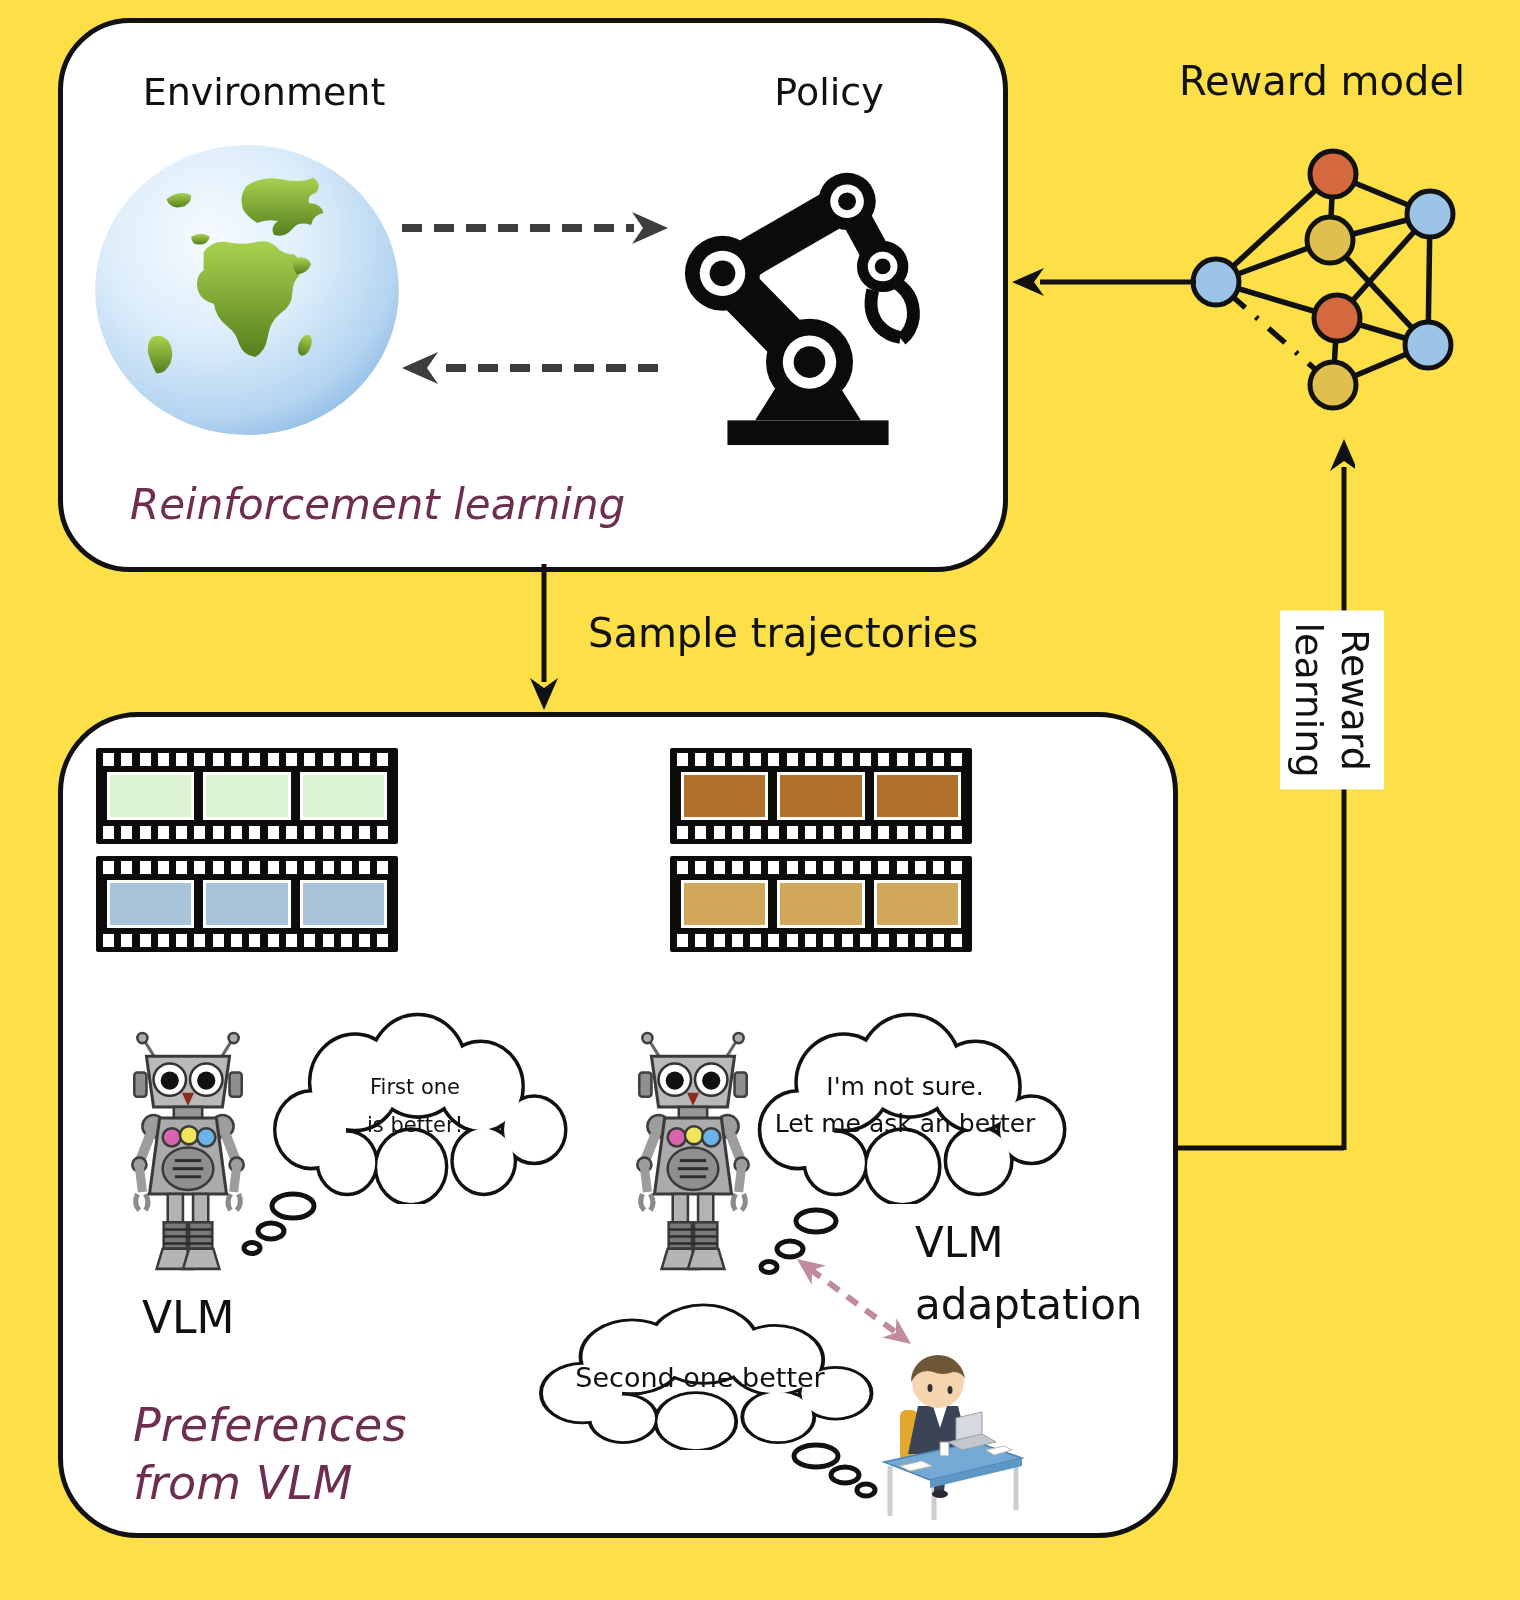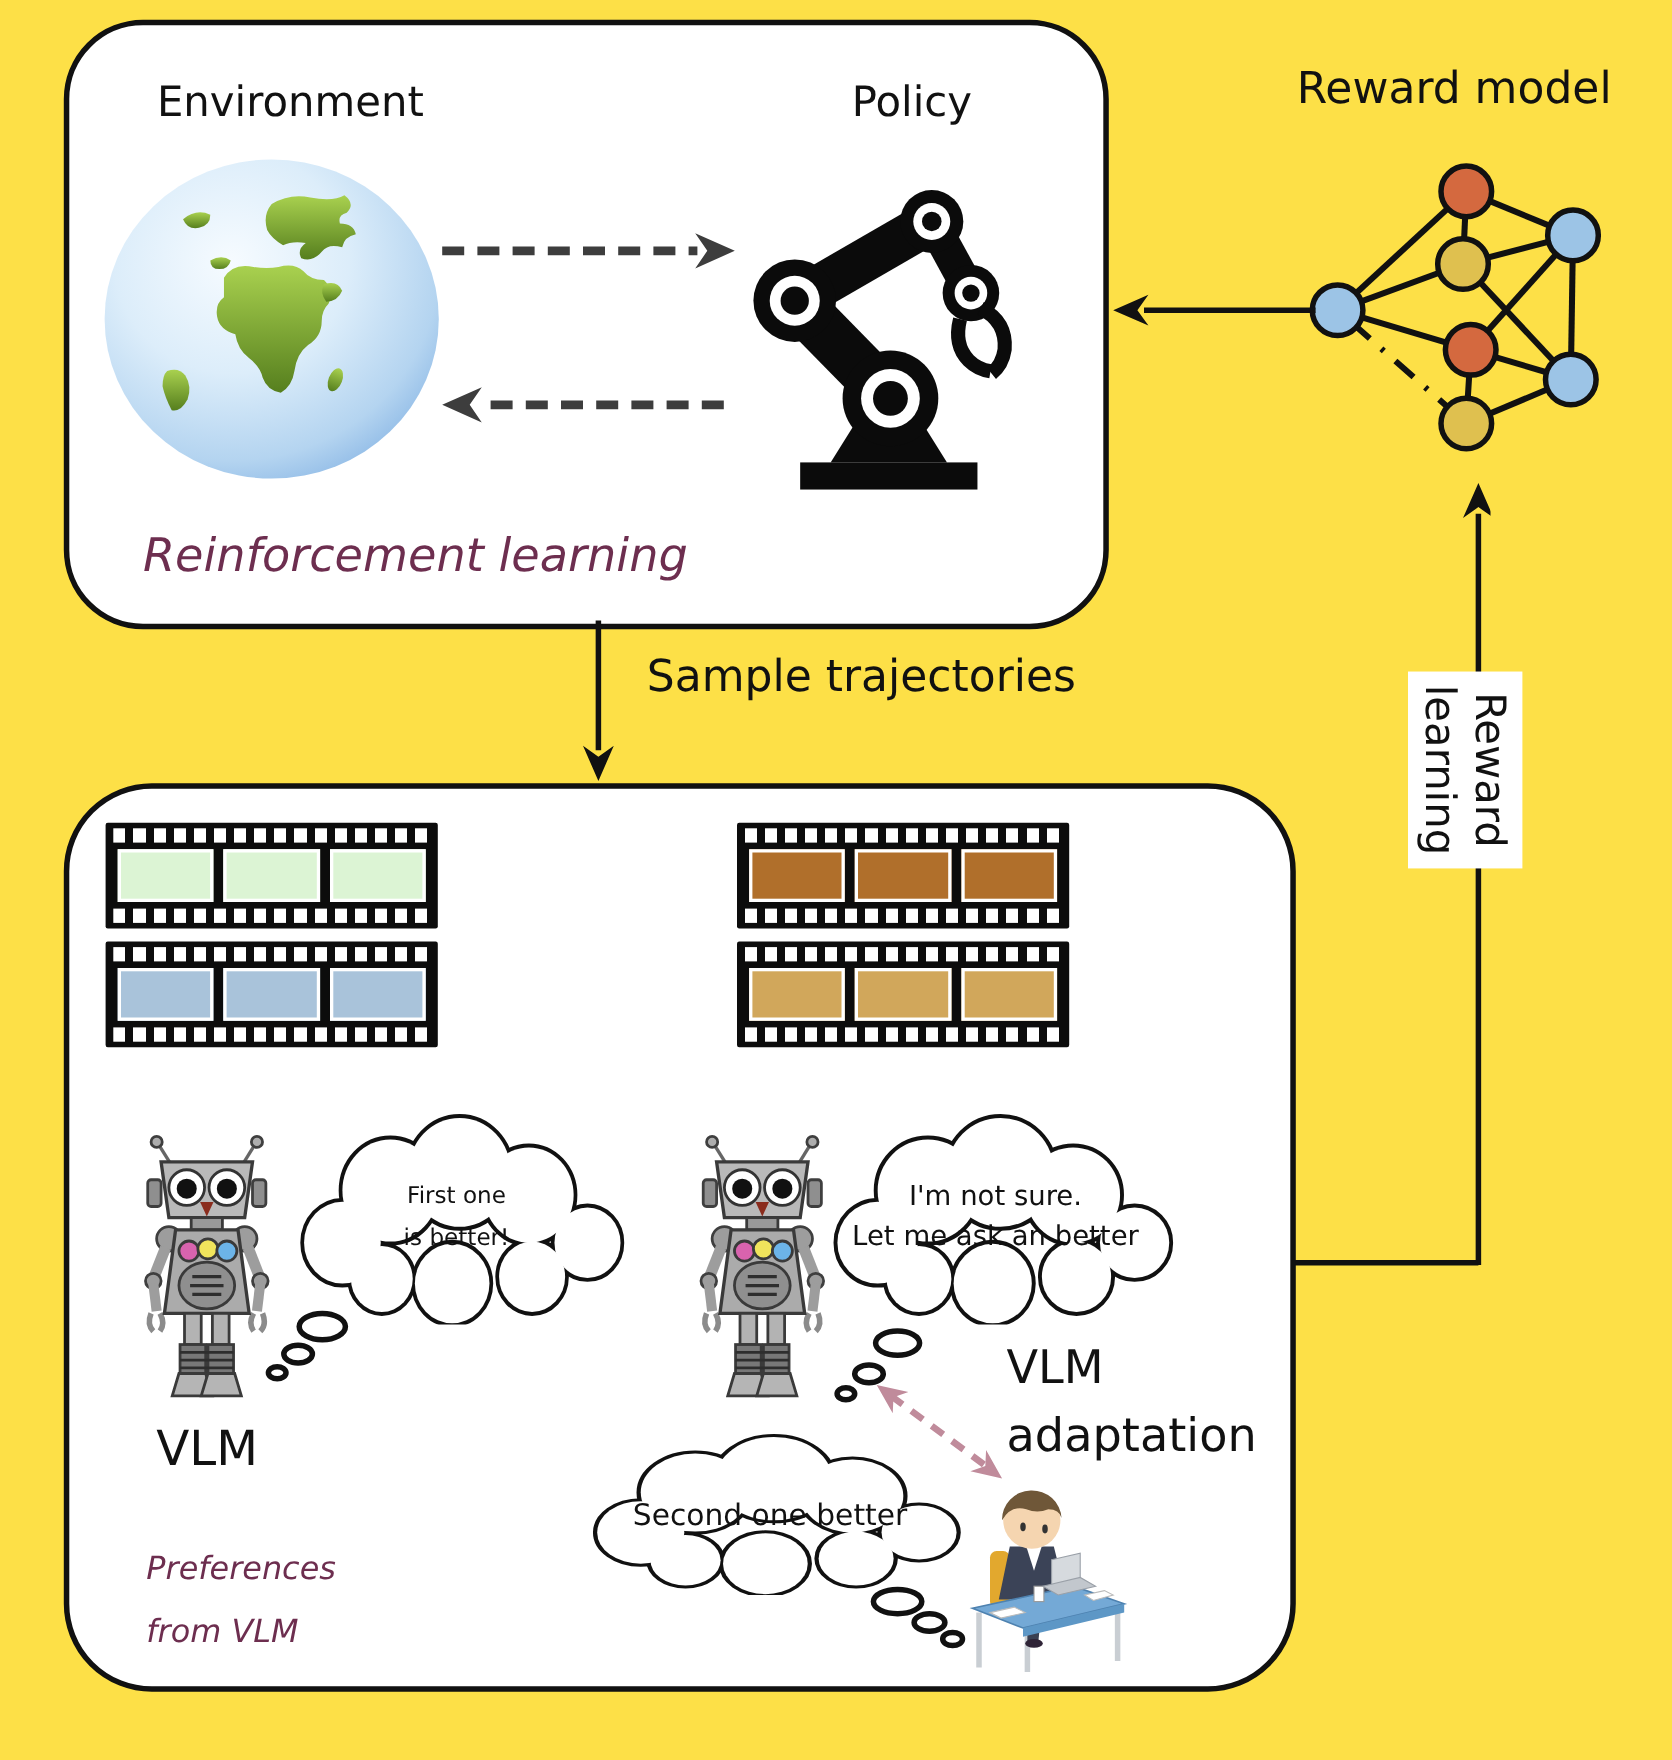--- a/index.html
+++ b/index.html
@@ -239,21 +239,21 @@
       <polygon points="0,0 -32,-14 -22,0 -32,14" fill="#111"></polygon>
     </g>
   </svg>
 
   <svg class="abs" style="left:520px;top:562px;width:48px;height:152px;" viewBox="0 0 48 152">
     <line x1="24" y1="2" x2="24" y2="120" stroke="#111" stroke-width="5"></line>
     <g transform="translate(24,148) rotate(90)">
       <polygon points="0,0 -32,-14 -22,0 -32,14" fill="#111"></polygon>
     </g>
   </svg>
-  <div class="lbl" style="left:588px;top:592px;font-size:40px;">Sample trajectories</div>
+  <div class="lbl" style="left:588px;top:610px;font-size:40px;">Sample trajectories</div>
 
   <svg class="abs" style="left:1155px;top:425px;width:200px;height:730px;" viewBox="0 0 200 730">
     <line x1="16" y1="723" x2="189" y2="723" stroke="#111" stroke-width="5"></line>
     <line x1="189" y1="725" x2="189" y2="42" stroke="#111" stroke-width="5"></line>
     <g transform="translate(189,14) rotate(-90)">
       <polygon points="0,0 -32,-14 -22,0 -32,14" fill="#111"></polygon>
     </g>
   </svg>
   <div class="rotlabel" style="left:1332px;top:700px;">
     <div>Reward</div>
@@ -362,18 +362,18 @@
       <ellipse cx="28" cy="16" rx="22" ry="11"></ellipse>
       <ellipse cx="57" cy="35" rx="14" ry="8"></ellipse>
       <ellipse cx="78" cy="50" rx="9" ry="6"></ellipse>
     </g>
   </svg>
 
   <svg class="abs" style="left:878px;top:1342px;width:150px;height:180px;" viewBox="0 0 150 180" preserveAspectRatio="none">
     <use href="#expertshape"></use>
   </svg>
 
-  <div class="lbl caption" style="left: 133px; top: 1396px; font-size: 29px; line-height: 58px; color: rgb(109, 46, 79);">
+  <div class="lbl caption" style="left: 133px; top: 1396px; font-size: 46px; line-height: 58px; color: rgb(109, 46, 79);">
     <div>Preferences</div>
     <div>from VLM</div>
   </div>
 
 </div>
 
 </body></html>

